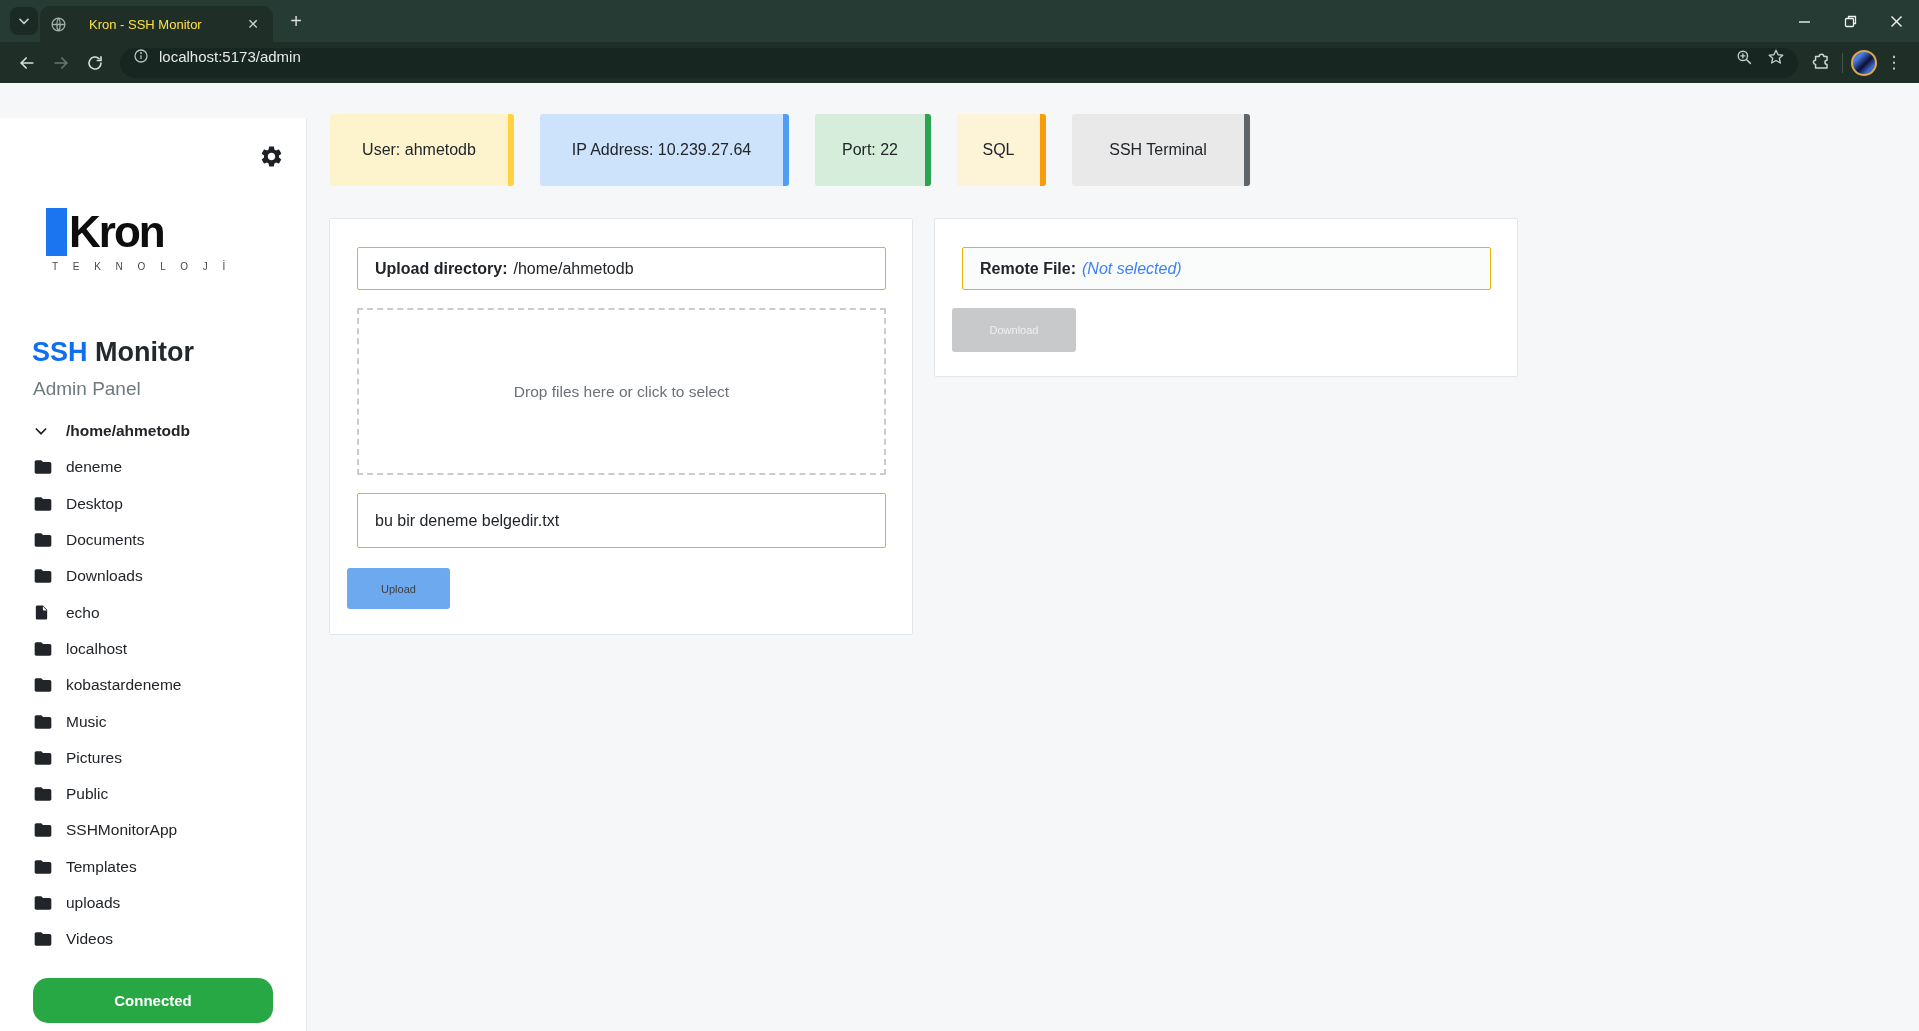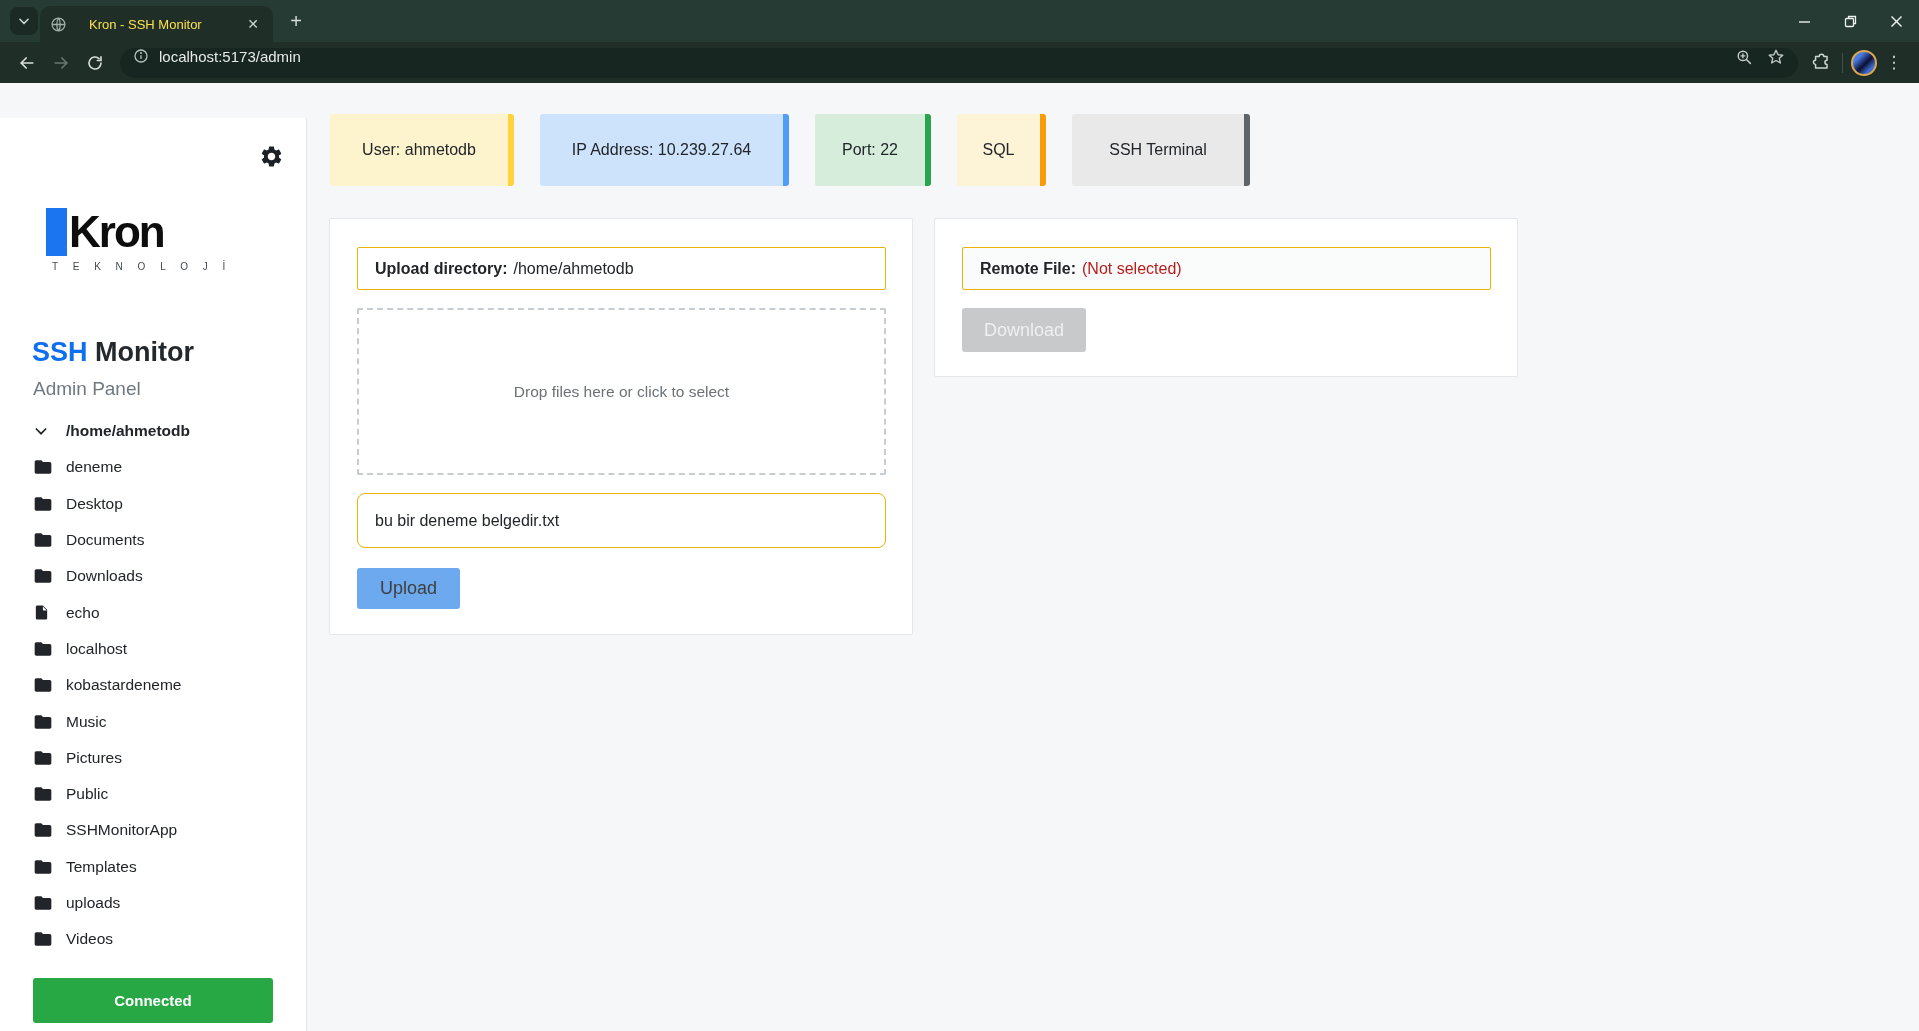--- a/index.html
+++ b/index.html
@@ -73,29 +73,29 @@
 
   .panel { position:absolute; background:#fff; border:1px solid #e4e7e9; border-radius:2px; }
   .panel-upload { left:22px; top:135px; width:584px; height:417px; }
   .panel-download { left:627px; top:135px; width:584px; height:159px; }
 
   .field { position:absolute; left:27px; width:529px; border:1px solid #eab308; border-radius:2px;
       display:flex; align-items:center; padding:0 17px; font-size:16px; color:#212529; background:#fff; }
   .field b { margin-right:6px; }
   .dir-field { top:28px; height:43px; }
   .remote-field { top:28px; height:43px; background:#fafbfb; }
-  .remote-value { color:#b91c1c; }
+  .remote-value { font-style:italic; color:#3b82f6; }
 
   .dropzone { position:absolute; left:27px; top:89px; width:529px; height:167px;
       border:2px dashed #c7ccd1; border-radius:2px; display:flex; align-items:center;
       justify-content:center; font-size:15.5px; color:#6b7177; cursor:pointer; }
 
-  .filename-field { top:274px; height:55px;border-radius:8px; }
-
-  .btn { position:absolute; left:27px; border:none; border-radius:3px; font-size:18px;
+  .filename-field { top:274px; height:55px; }
+
+  .btn { position:absolute; left:17px; border:none; border-radius:3px; font-size:11px;
       font-family:"Liberation Sans", sans-serif; cursor:pointer; }
   .upload-btn { top:349px; width:103px; height:41px; color:#404040; }
   .download-btn { top:89px; width:124px; height:44px; }
 
   svg { display:block; }
 </style>
 </head>
 <body>
 
 <div class="tabstrip">
@@ -353,21 +353,21 @@
       <svg width="20" height="20" viewBox="0 0 24 24" fill="#212529">
                 <path d="M10 4H4c-1.1 0-2 .9-2 2v12c0 1.1.9 2 2 2h16c1.1 0 2-.9 2-2V8c0-1.1-.9-2-2-2h-8l-2-2z"></path>
               </svg>
     </span>
 
     <span class="tree-label">Videos</span>
   </div>
 </div>
     </div>
 
-    <button class="status-btn" style="background: rgb(40, 167, 69);">Connected</button>
+    <button class="status-btn" style="background: rgb(40, 167, 69); border-radius: 15px;">Connected</button>
   </aside>
 
   <main class="main">
 
     <div class="cards-row" id="cards-row">
   <div class="info-card" style="background: rgb(253, 243, 205); border-right-color: rgb(255, 210, 62);">
     <span class="info-card-label">User: ahmetodb</span>
   </div>
 
   <div class="info-card" style="background: rgb(205, 226, 251); border-right-color: rgb(79, 157, 245);">

